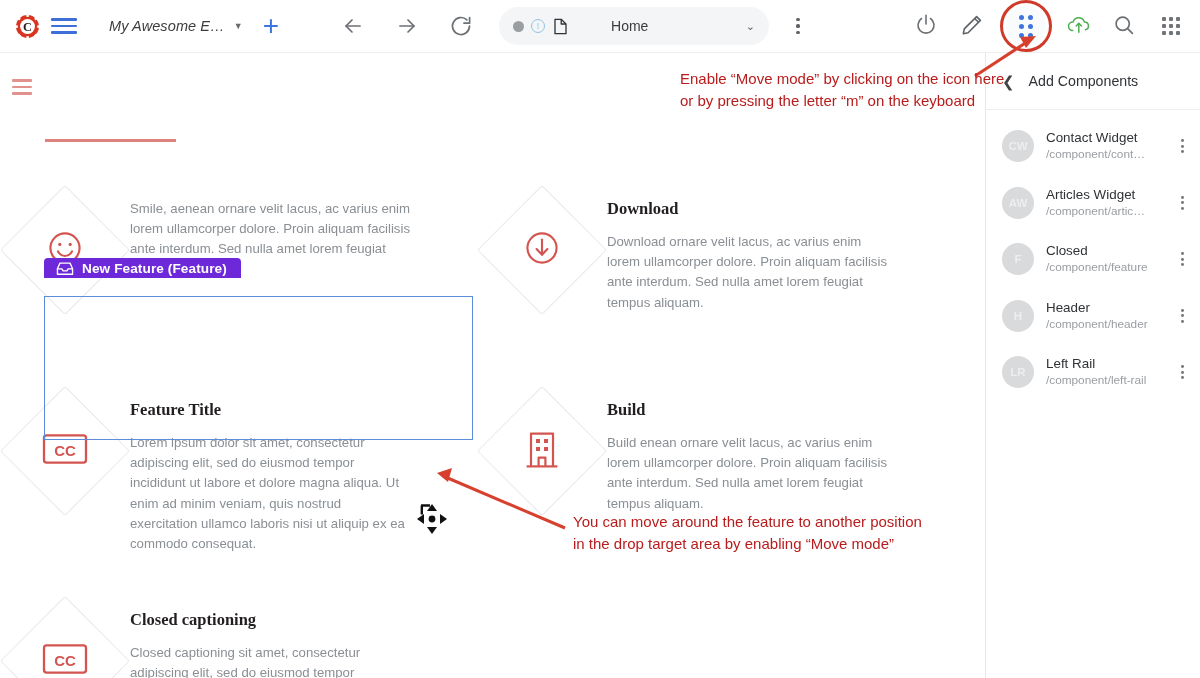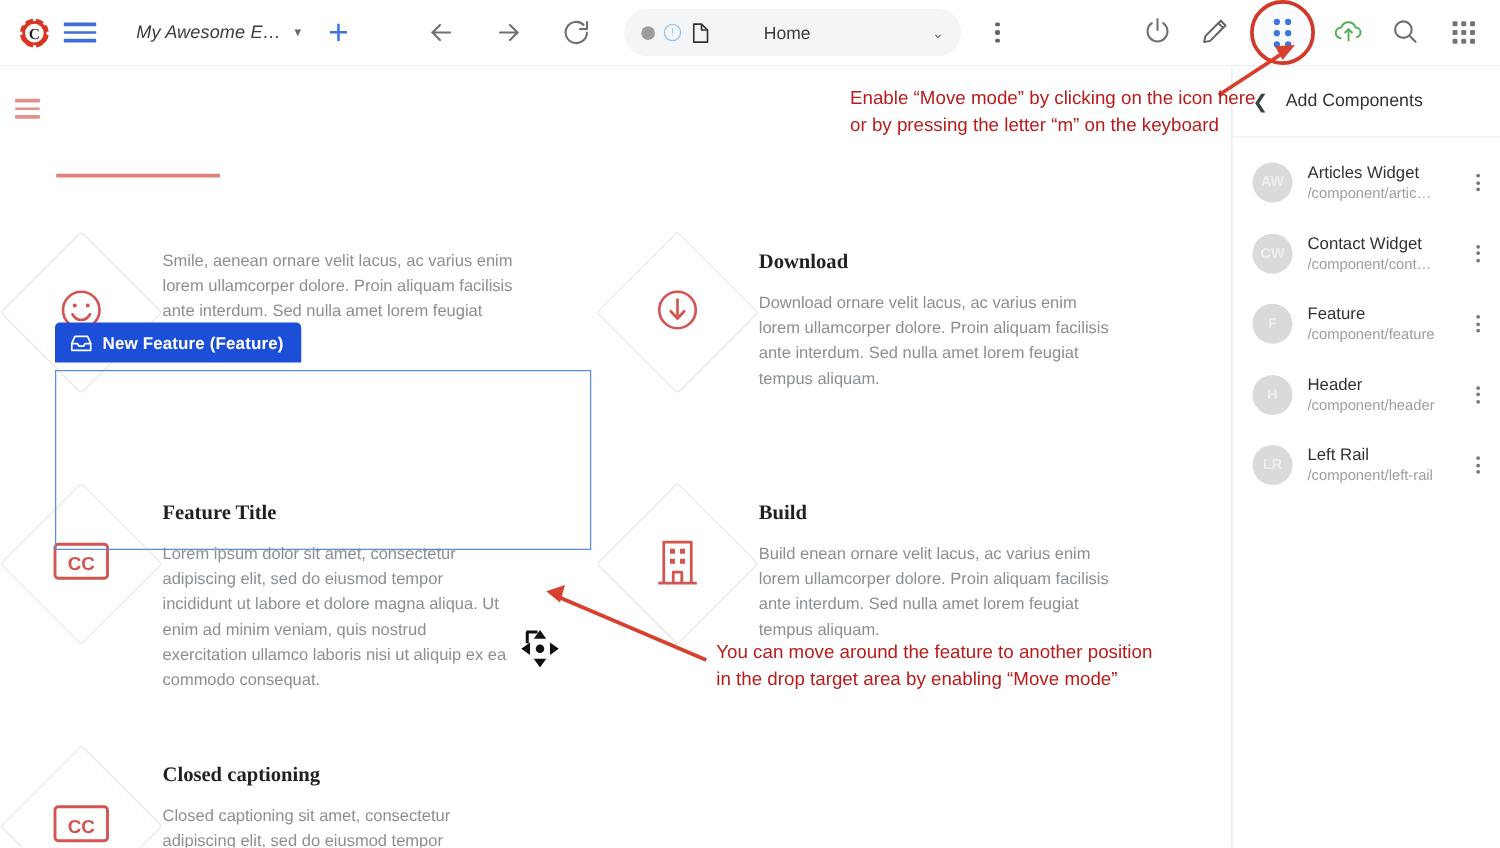--- a/index.html
+++ b/index.html
@@ -124,21 +124,21 @@
   
   .sel-block { position: relative; }
   .sel-box {
     position: absolute; left: 44px; top: 243px;
     width: 429px; height: 144px;
     border: 1.4px solid #5b8ddb; background: transparent;
     pointer-events: none; z-index: 3;
   }
   .sel-badge {
     position: absolute; left: 44px; top: 205px; z-index: 4;
-    height: 32px; background: #1d4ed8; border-radius: 4px 4px 0 0;
+    height: 20px; background: #6d28d9; border-radius: 4px 4px 0 0;
     display: flex; align-items: center; gap: 8px;
     padding: 0 14px 0 12px; color: #fff;
     font-size: 13.6px; font-weight: 700; letter-spacing: .1px;
     cursor: move;
   }
   .badge-ico svg { display:block; }
 
   .move-cursor {
     position: absolute; left: 415px; top: 449px; z-index: 6;
     width: 34px; height: 34px; pointer-events:none;
@@ -471,49 +471,49 @@
 in the drop target area by enabling “Move mode”</div>
 
 <div class="rpanel">
   <div class="rhead">
     <span class="rback">❮</span>
     <span class="rtitle">Add Components</span>
   </div>
 
   <div class="clist" style="padding-top:8px;">
     <div class="citem">
+      <div class="cav">CW</div>
+      <div class="ctext">
+        <div class="cname">Contact Widget</div>
+        <div class="cpath">/component/cont…</div>
+      </div>
+      <div class="ckebab">
+          <i></i>
+          <i></i>
+          <i></i>
+        </div>
+    </div>
+
+    <div class="citem">
       <div class="cav">AW</div>
       <div class="ctext">
         <div class="cname">Articles Widget</div>
         <div class="cpath">/component/artic…</div>
       </div>
       <div class="ckebab">
           <i></i>
           <i></i>
           <i></i>
         </div>
     </div>
 
     <div class="citem">
-      <div class="cav">CW</div>
-      <div class="ctext">
-        <div class="cname">Contact Widget</div>
-        <div class="cpath">/component/cont…</div>
-      </div>
-      <div class="ckebab">
-          <i></i>
-          <i></i>
-          <i></i>
-        </div>
-    </div>
-
-    <div class="citem">
       <div class="cav">F</div>
       <div class="ctext">
-        <div class="cname">Feature</div>
+        <div class="cname">Closed</div>
         <div class="cpath">/component/feature</div>
       </div>
       <div class="ckebab">
           <i></i>
           <i></i>
           <i></i>
         </div>
     </div>
 
     <div class="citem">

